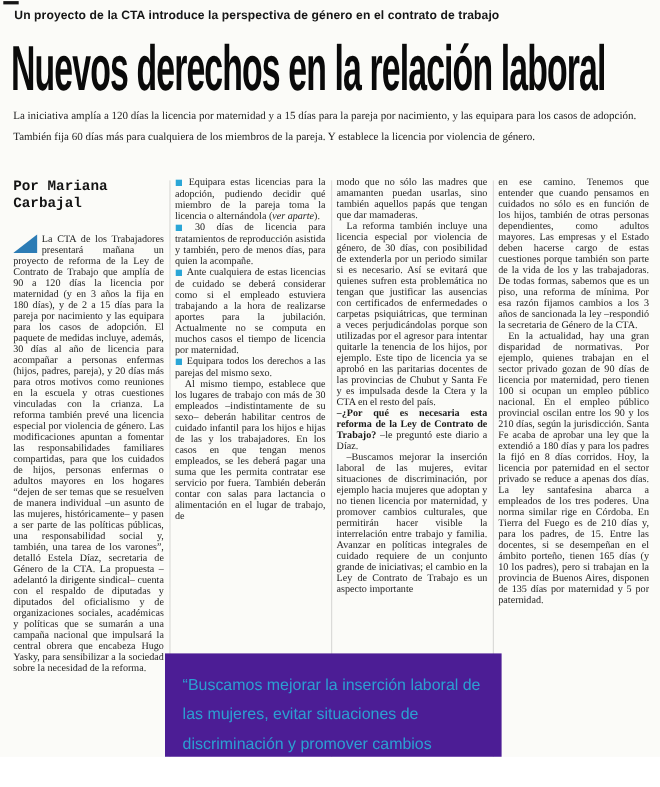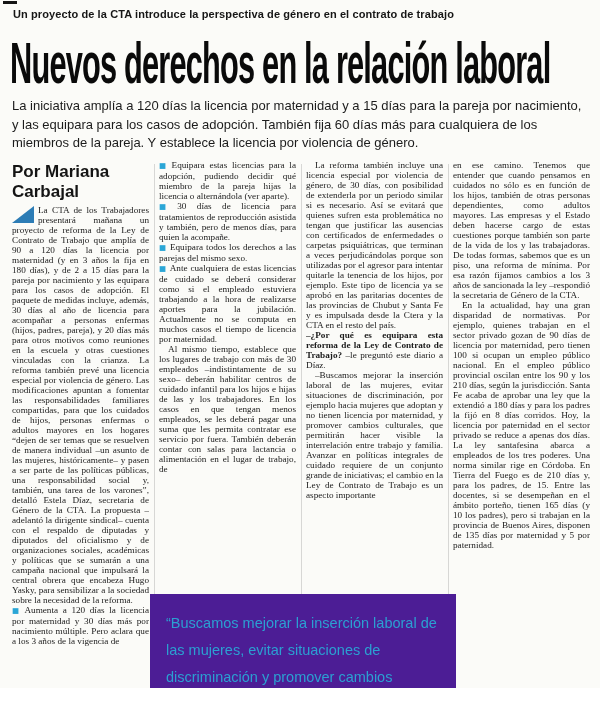--- a/index.html
+++ b/index.html
@@ -21,45 +21,45 @@
   .headline{
     position:absolute;left:10px;top:34px;margin:0;
     font-family:"Liberation Sans", sans-serif;
     font-weight:bold;font-size:58px;line-height:58px;
     letter-spacing:-1.5px;color:#0a0a0a;
     white-space:nowrap;
     transform:scaleX(0.53);transform-origin:0 0;
   }
   .lede{
     position:absolute;left:12px;top:97px;width:578px;margin:0;
-    font-family:Liberation Sans, sans-serif;
-    font-size:13px;line-height:18.5px;color:#1c1c1c;
+    font-family:Liberation Serif, serif;
+    font-size:10px;line-height:18.5px;color:#1c1c1c;
   }
   .cols{
     position:absolute;left:12px;top:160px;width:578px;height:552px;
     display:flex;justify-content:space-between;
   }
   .col{width:137px;height:552px;overflow:hidden;}
   .sep{width:1px;height:535px;margin-top:4px;background:rgba(0,0,0,0.14);}
   .byline{
-    font-family:Liberation Sans, sans-serif;
-    font-weight:bold;font-size:17px;color:#141414;
-    margin:2px 0 3px 0;
+    font-family:Liberation Mono, monospace;
+    font-weight:bold;font-size:13px;color:#141414;
+    margin:2px 0 20px 0;
   }
   p.body{
     margin:0;font-size:9.2px;line-height:10px;
     text-align:justify;
   }
   p.indent{text-indent:9px;}
   .tri{float:left;margin:1px 4px 0 0;line-height:0;}
   .bullet{
     color:#2ba6d6;font-size:7.5px;margin-right:3px;
     font-family:"DejaVu Sans", sans-serif;
   }
-  .italic{}
+  .italic{font-style:italic;}
   .qbold{font-weight:bold;}
   .pullquote{
     position:absolute;left:150px;top:594px;width:306px;height:121px;
     background:#4c1d95;
     box-sizing:border-box;padding:16px 4px 0 16px;
     font-family:"Liberation Sans", sans-serif;
     font-size:14.5px;line-height:27px;color:#2ba0d2;
     z-index:2;
   }
 </style>
@@ -78,49 +78,47 @@
 
   <div class="cols">
 
     <div class="col">
       <div class="byline">Por Mariana Carbajal</div>
       <p class="body">
         <span class="tri"><svg width="22" height="17" viewBox="0 0 22 17">
               <polygon points="0,17 22,17 22,0" fill="#2c7cb5"></polygon>
             </svg></span><span>La CTA de los Trabajadores presentará mañana un proyecto de reforma de la Ley de Contrato de Trabajo que amplía de 90 a 120 días la licencia por maternidad (y en 3 años la fija en 180 días), y de 2 a 15 días para la pareja por nacimiento y las equipara para los casos de adopción. El paquete de medidas incluye, además, 30 días al año de licencia para acompañar a personas enfermas (hijos, padres, pareja), y 20 días más para otros motivos como reuniones en la escuela y otras cuestiones vinculadas con la crianza. La reforma también prevé una licencia especial por violencia de género. Las modificaciones apuntan a fomentar las responsabilidades familiares compartidas, para que los cuidados de hijos, personas enfermas o adultos mayores en los hogares “dejen de ser temas que se resuelven de manera individual –un asunto de las mujeres, históricamente– y pasen a ser parte de las políticas públicas, una responsabilidad social y, también, una tarea de los varones”, detalló Estela Díaz, secretaria de Género de la CTA. La propuesta –adelantó la dirigente sindical– cuenta con el respaldo de diputadas y diputados del oficialismo y de organizaciones sociales, académicas y políticas que se sumarán a una campaña nacional que impulsará la central obrera que encabeza Hugo Yasky, para sensibilizar a la sociedad sobre la necesidad de la reforma.</span>
       </p>
-      <p class="body">
-        <span class="bullet">■</span><span>Aumenta a 120 días la licencia por maternidad y 30 días más por nacimiento múltiple. Pero aclara que a los 3 años de la vigencia de</span>
-      </p>
     </div>
 
     <div class="sep"></div>
 
     <div class="col">
       <p class="body">
-        <span class="bullet">■</span><span>Equipara estas licencias para la adopción, pudiendo decidir qué miembro de la pareja hijas la licencia o alternándola (</span><span class="italic">ver aparte</span><span>).</span>
+        <span class="bullet">■</span><span>Equipara estas licencias para la adopción, pudiendo decidir qué miembro de la pareja toma la licencia o alternándola (</span><span class="italic">ver aparte</span><span>).</span>
       </p>
       <p class="body">
         <span class="bullet">■</span><span>30 días de licencia para tratamientos de reproducción asistida y también, pero de menos días, para quien la acompañe.</span>
       </p>
       <p class="body">
-        <span class="bullet">■</span><span>Equipara todos los derechos a las parejas del mismo sexo.</span>
+        <span class="bullet">■</span><span>Ante cualquiera de estas licencias de cuidado se deberá considerar como si el empleado estuviera trabajando a la hora de realizarse aportes para la jubilación. Actualmente no se computa en muchos casos el tiempo de licencia por maternidad.</span>
       </p>
       <p class="body">
-        <span class="bullet">■</span><span>Ante cualquiera de estas licencias de cuidado se deberá considerar como si el empleado estuviera trabajando a la hora de realizarse aportes para la jubilación. Actualmente no se computa en muchos casos el tiempo de licencia por maternidad.</span>
+        <span class="bullet">■</span><span>Equipara todos los derechos a las parejas del mismo sexo.</span>
       </p>
       <p class="body indent">Al mismo tiempo, establece que los lugares de trabajo con más de 30 empleados –indistintamente de su sexo– deberán habilitar centros de cuidado infantil para los hijos e hijas de las y los trabajadores. En los casos en que tengan menos empleados, se les deberá pagar una suma que les permita contratar ese servicio por fuera. También deberán contar con salas para lactancia o alimentación en el lugar de trabajo, de</p>
     </div>
 
     <div class="sep"></div>
 
     <div class="col">
+      <p class="body">modo que no sólo las madres que amamanten puedan usarlas, sino también aquellos papás que tengan que dar mamaderas.</p>
       <p class="body indent">La reforma también incluye una licencia especial por violencia de género, de 30 días, con posibilidad de extenderla por un periodo similar si es necesario. Así se evitará que quienes sufren esta problemática no tengan que justificar las ausencias con certificados de enfermedades o carpetas psiquiátricas, que terminan a veces perjudicándolas porque son utilizadas por el agresor para intentar quitarle la tenencia de los hijos, por ejemplo. Este tipo de licencia ya se aprobó en las paritarias docentes de las provincias de Chubut y Santa Fe y es impulsada desde la Ctera y la CTA en el resto del país.</p>
       <p class="body">
-        <span class="qbold">–¿Por qué es equipara esta reforma de la Ley de Contrato de Trabajo?</span><span> –le preguntó este diario a Díaz.</span>
+        <span class="qbold">–¿Por qué es necesaria esta reforma de la Ley de Contrato de Trabajo?</span><span> –le preguntó este diario a Díaz.</span>
       </p>
       <p class="body indent">–Buscamos mejorar la inserción laboral de las mujeres, evitar situaciones de discriminación, por ejemplo hacia mujeres que adoptan y no tienen licencia por maternidad, y promover cambios culturales, que permitirán hacer visible la interrelación entre trabajo y familia. Avanzar en políticas integrales de cuidado requiere de un conjunto grande de iniciativas; el cambio en la Ley de Contrato de Trabajo es un aspecto importante</p>
     </div>
 
     <div class="sep"></div>
 
     <div class="col">
       <p class="body">en ese camino. Tenemos que entender que cuando pensamos en cuidados no sólo es en función de los hijos, también de otras personas dependientes, como adultos mayores. Las empresas y el Estado deben hacerse cargo de estas cuestiones porque también son parte de la vida de los y las trabajadoras. De todas formas, sabemos que es un piso, una reforma de mínima. Por esa razón fijamos cambios a los 3 años de sancionada la ley –respondió la secretaria de Género de la CTA.</p>
       <p class="body indent">En la actualidad, hay una gran disparidad de normativas. Por ejemplo, quienes trabajan en el sector privado gozan de 90 días de licencia por maternidad, pero tienen 100 si ocupan un empleo público nacional. En el empleo público provincial oscilan entre los 90 y los 210 días, según la jurisdicción. Santa Fe acaba de aprobar una ley que la extendió a 180 días y para los padres la fijó en 8 días corridos. Hoy, la licencia por paternidad en el sector privado se reduce a apenas dos días. La ley santafesina abarca a empleados de los tres poderes. Una norma similar rige en Córdoba. En Tierra del Fuego es de 210 días y, para los padres, de 15. Entre las docentes, si se desempeñan en el ámbito porteño, tienen 165 días (y 10 los padres), pero si trabajan en la provincia de Buenos Aires, disponen de 135 días por maternidad y 5 por paternidad.</p>
     </div>

